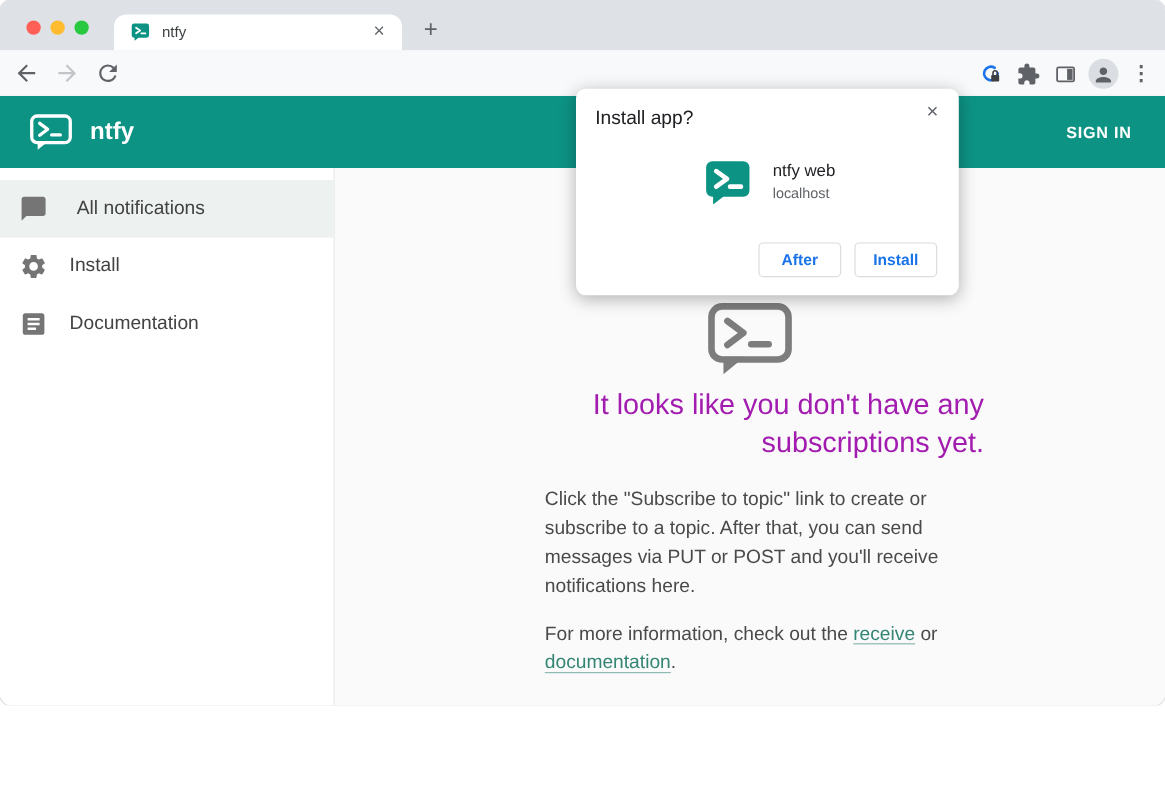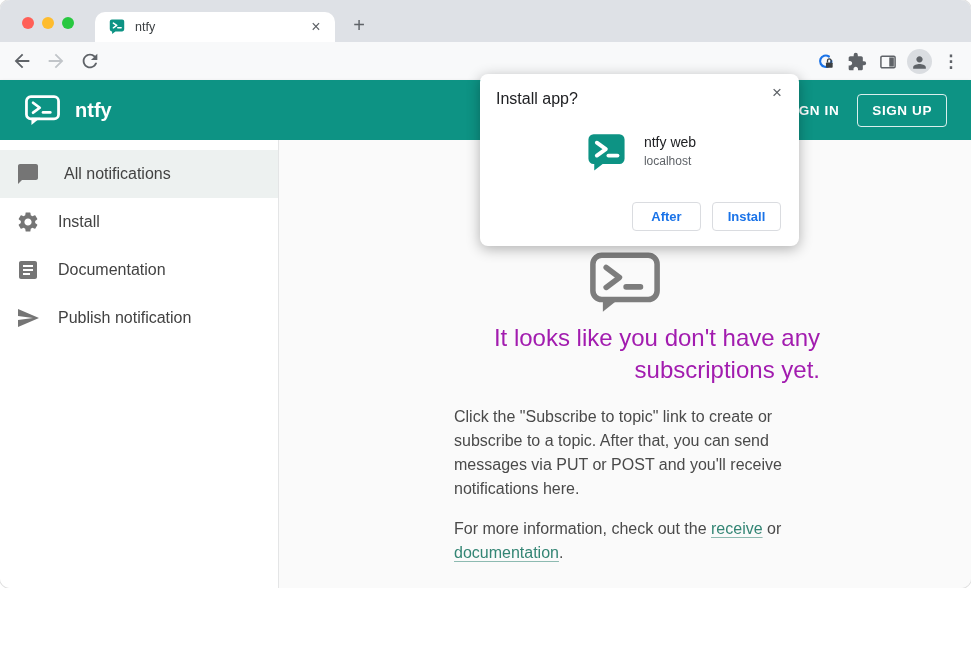--- a/index.html
+++ b/index.html
@@ -183,21 +183,20 @@
 
   <div class="appbar">
     <svg class="appbar-logo" viewBox="0 0 64 56">
       <rect x="3" y="3" width="58" height="40" rx="8" fill="none" stroke="currentColor" stroke-width="5"></rect>
       <path d="M12 41 V54 L28 41 Z" fill="currentColor"></path>
       <path d="M15 14 l12 9 -12 9" fill="none" stroke="currentColor" stroke-width="5" stroke-linecap="round" stroke-linejoin="round"></path>
       <path d="M33 31.5 h13" stroke="currentColor" stroke-width="5" stroke-linecap="round"></path>
     </svg>
     <div class="appbar-title">ntfy</div>
     <button class="signin-btn">SIGN IN</button>
-    <button class="signup-btn">SIGN UP</button>
   </div>
 
   <div class="content">
     <div class="sidebar">
       <div class="nav-item selected">
         <svg viewBox="0 0 24 24" fill="currentColor">
             <path d="M20 2H4c-1.1 0-2 .9-2 2v18l4-4h14c1.1 0 2-.9 2-2V4c0-1.1-.9-2-2-2z"></path>
           </svg>
         <span class="nav-label">All notifications</span>
       </div>
@@ -205,26 +204,20 @@
         <svg viewBox="0 0 24 24" fill="currentColor">
             <path d="M19.14 12.94c.04-.3.06-.61.06-.94s-.02-.64-.07-.94l2.03-1.58a.49.49 0 0 0 .12-.61l-1.92-3.32a.49.49 0 0 0-.59-.22l-2.39.96c-.5-.38-1.03-.7-1.62-.94l-.36-2.54a.48.48 0 0 0-.48-.41h-3.84c-.24 0-.43.17-.47.41l-.36 2.54c-.59.24-1.13.57-1.62.94l-2.39-.96a.49.49 0 0 0-.59.22L2.74 8.87c-.12.21-.08.47.12.61l2.03 1.58c-.05.3-.09.63-.09.94s.02.64.07.94l-2.03 1.58a.49.49 0 0 0-.12.61l1.92 3.32c.12.22.37.29.59.22l2.39-.96c.5.38 1.03.7 1.62.94l.36 2.54c.05.24.24.41.48.41h3.84c.24 0 .44-.17.47-.41l.36-2.54c.59-.24 1.13-.56 1.62-.94l2.39.96c.22.08.47 0 .59-.22l1.92-3.32c.12-.22.07-.47-.12-.61l-2.01-1.58zM12 15.6c-1.98 0-3.6-1.62-3.6-3.6s1.62-3.6 3.6-3.6 3.6 1.62 3.6 3.6-1.62 3.6-3.6 3.6z"></path>
           </svg>
         <span class="nav-label">Install</span>
       </div>
       <div class="nav-item">
         <svg viewBox="0 0 24 24" fill="currentColor">
             <path d="M19 3H5c-1.1 0-2 .9-2 2v14c0 1.1.9 2 2 2h14c1.1 0 2-.9 2-2V5c0-1.1-.9-2-2-2zm-5 14H7v-2h7v2zm3-4H7v-2h10v2zm0-4H7V7h10v2z"></path>
           </svg>
         <span class="nav-label">Documentation</span>
-      </div>
-      <div class="nav-item">
-        <svg viewBox="0 0 24 24" fill="currentColor">
-            <path d="M2.01 21L23 12 2.01 3 2 10l15 2-15 2z"></path>
-          </svg>
-        <span class="nav-label">Publish notification</span>
       </div>
     </div>
 
     <div class="main">
       <svg class="empty-logo" viewBox="0 0 64 56">
         <rect x="3" y="3" width="58" height="40" rx="8" fill="none" stroke="currentColor" stroke-width="5"></rect>
         <path d="M12 41 V54 L28 41 Z" fill="currentColor"></path>
         <path d="M15 14 l12 9 -12 9" fill="none" stroke="currentColor" stroke-width="5" stroke-linecap="round" stroke-linejoin="round"></path>
         <path d="M33 31.5 h13" stroke="currentColor" stroke-width="5" stroke-linecap="round"></path>
       </svg>

